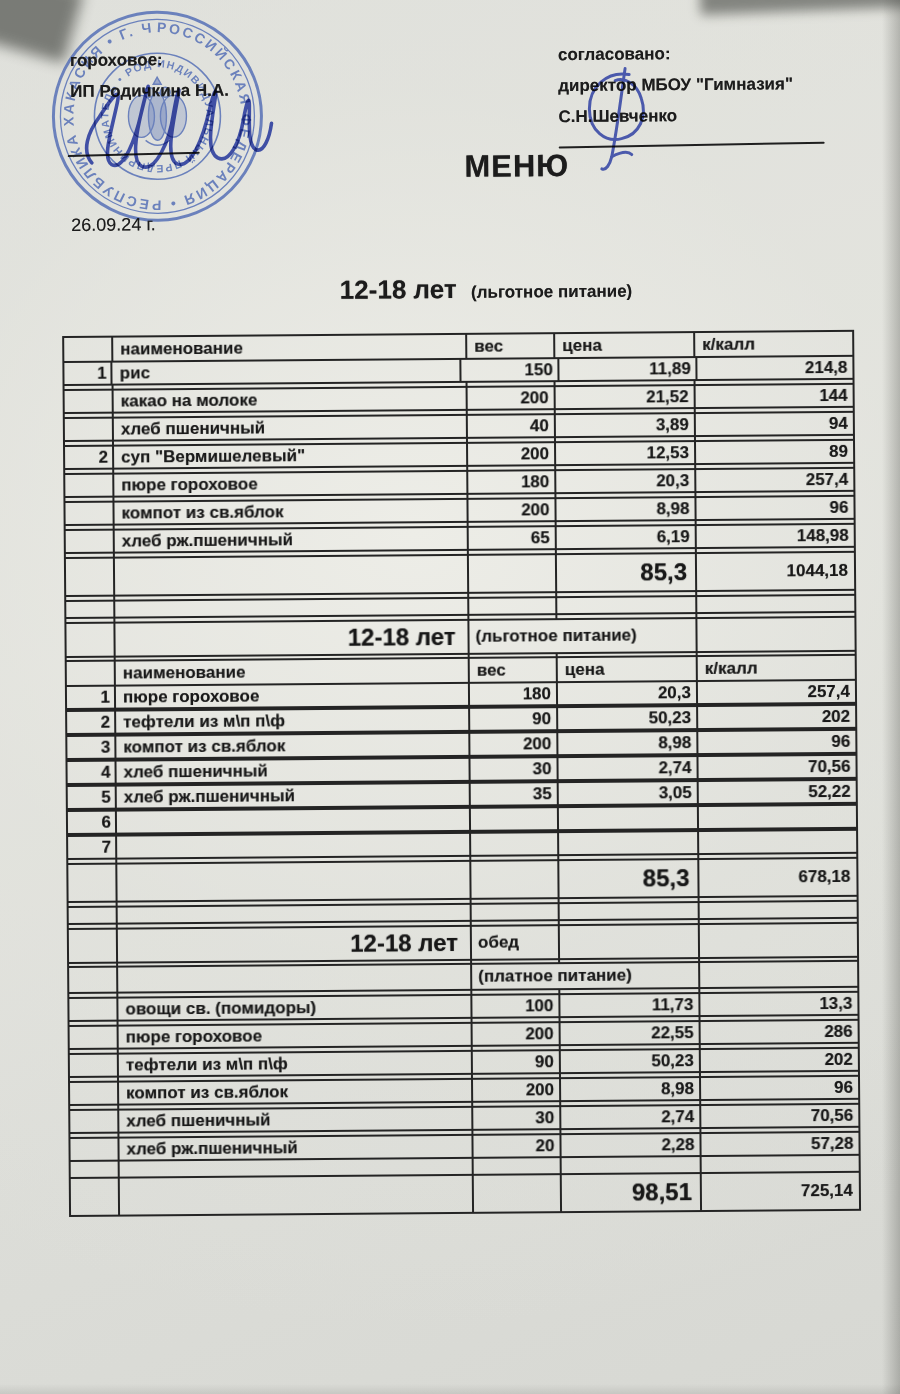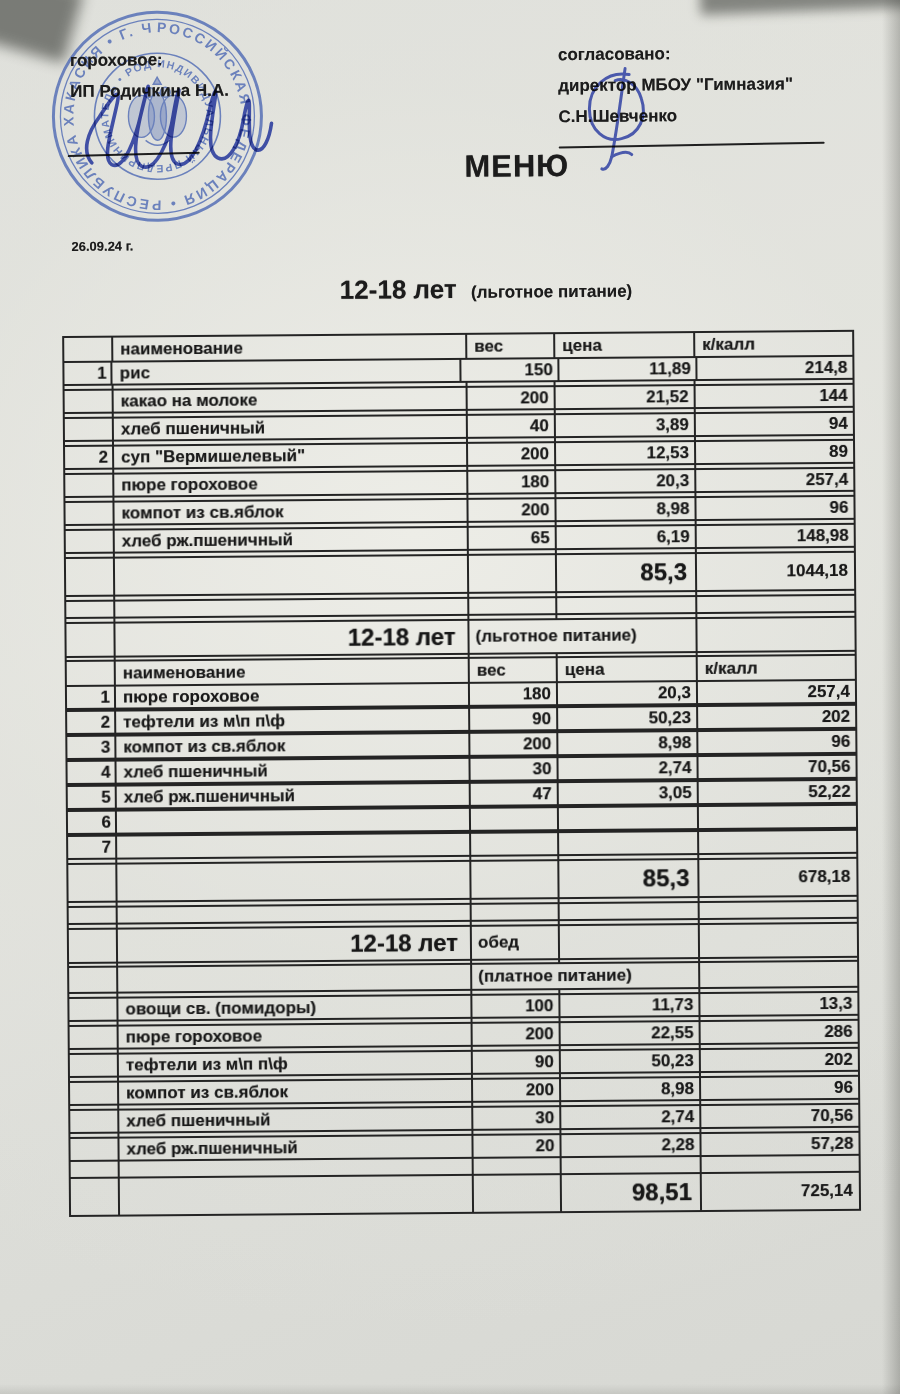--- a/index.html
+++ b/index.html
@@ -22,21 +22,21 @@
 
   .blocktext{position:absolute;font-weight:700;font-size:17px;line-height:31px;white-space:pre;
     text-shadow:0 0 .6px rgba(20,20,20,.5);}
   .approve-left{left:75px;top:42px;}
   .approve-right{left:563px;top:40px;}
   .sign-line{position:absolute;background:#1f1f1f;height:2px;border-radius:1px;}
   .sign-line-left{left:72px;top:151px;width:132px;transform:rotate(-1deg);}
   .sign-line-right{left:563px;top:146px;width:266px;transform:rotate(-0.6deg);}
   .menu-title{position:absolute;left:380px;top:149px;width:282px;text-align:center;
     font-size:31px;font-weight:700;letter-spacing:1px;text-shadow:0 0 .7px rgba(20,20,20,.6);}
-  .date{position:absolute;left:75px;top:236px;font-size:13px;font-weight:700;
+  .date{position:absolute;left:75px;top:212px;font-size:18px;font-weight:400;
     text-shadow:0 0 .6px rgba(20,20,20,.5);}
   .s1-heading{position:absolute;left:343px;top:274px;white-space:nowrap;}
   .s1-heading .big{font-size:26px;font-weight:700;text-shadow:0 0 .7px rgba(20,20,20,.6);}
   .s1-heading .small{font-size:17px;font-weight:700;margin-left:10px;text-shadow:0 0 .5px rgba(20,20,20,.5);}
 
   
   .stamp{position:absolute;left:50px;top:2px;width:224px;height:224px;opacity:.85;
     mix-blend-mode:multiply;}
   .sig-left{position:absolute;left:82px;top:52px;width:200px;height:130px;mix-blend-mode:multiply;}
   .sig-right{position:absolute;left:572px;top:62px;width:120px;height:115px;mix-blend-mode:multiply;}
@@ -331,21 +331,21 @@
         <div class="trow" style="height: 2px;">
           <div class="tcell" style="width: 49px;"></div>
           <div class="tcell" style="width: 354px;"></div>
           <div class="tcell" style="width: 88px;"></div>
           <div class="tcell" style="width: 140px;"></div>
           <div class="tcell" style="width: 159px;"></div>
         </div>
         <div class="trow" style="height: 23px;">
           <div class="tcell c-num" style="width: 49px;">5</div>
           <div class="tcell c-name" style="width: 354px;">хлеб рж.пшеничный</div>
-          <div class="tcell c-val" style="width: 88px;">47</div>
+          <div class="tcell c-val" style="width: 88px;">35</div>
           <div class="tcell c-val" style="width: 140px;">3,05</div>
           <div class="tcell c-val" style="width: 159px;">52,22</div>
         </div>
         <div class="trow" style="height: 2px;">
           <div class="tcell" style="width: 49px;"></div>
           <div class="tcell" style="width: 354px;"></div>
           <div class="tcell" style="width: 88px;"></div>
           <div class="tcell" style="width: 140px;"></div>
           <div class="tcell" style="width: 159px;"></div>
         </div>

